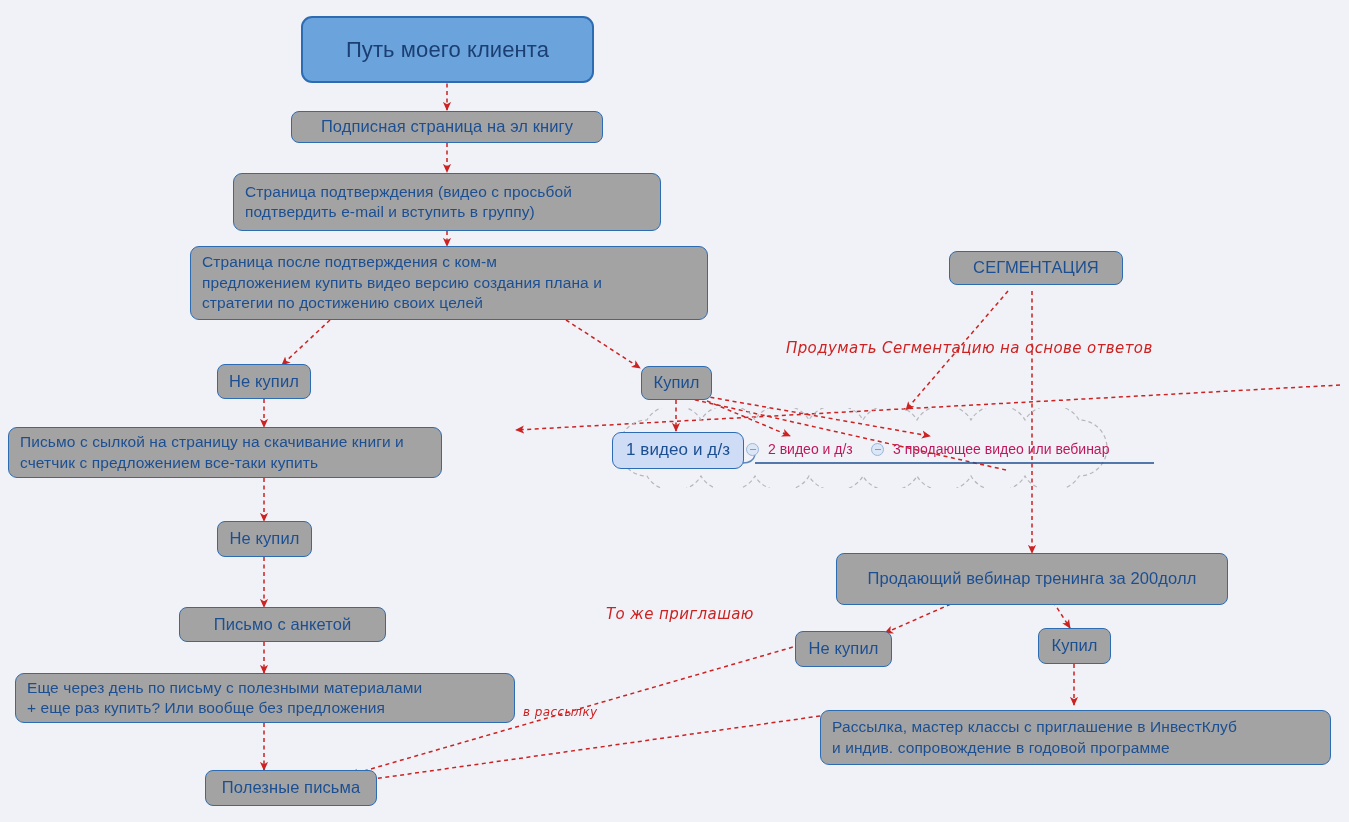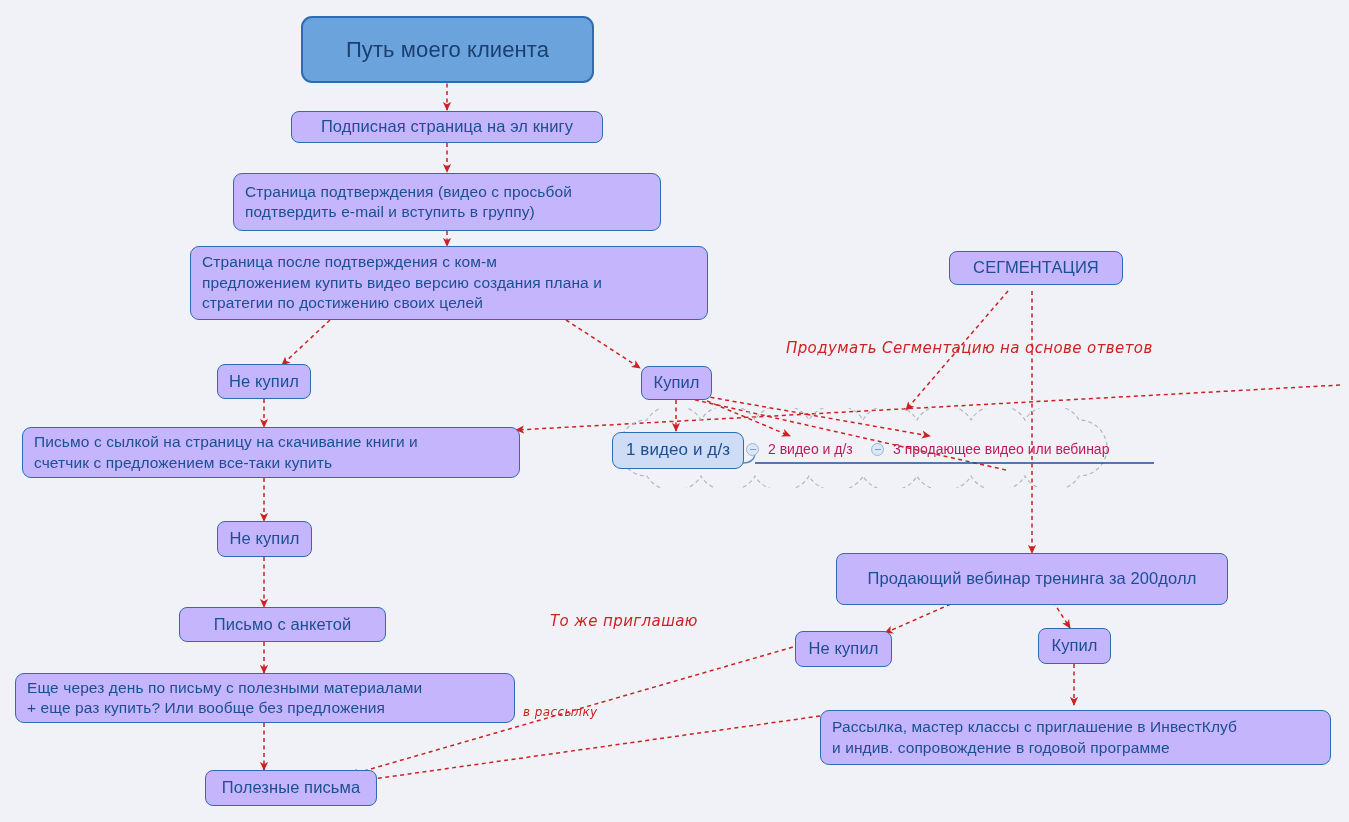--- a/index.html
+++ b/index.html
@@ -10,21 +10,21 @@
     font-family:"Liberation Sans","DejaVu Sans",sans-serif;
     overflow:hidden;
     position:relative;
   }
   #canvas{position:absolute;inset:0;width:1349px;height:822px;}
   #wires{position:absolute;left:0;top:0;width:1349px;height:822px;pointer-events:none;}
 
   .node{
     position:absolute;
     box-sizing:border-box;
-    background:#c4b5fd;
+    background:#a3a3a3;
     border:1.6px solid #2d6cb3;
     border-radius:9px;
     color:#1c4f92;
     display:flex;
     align-items:center;
     padding:4px 11px;
     line-height:1.32;
     white-space:pre-line;
     letter-spacing:.1px;
   }
@@ -143,21 +143,21 @@
 подтвердить e-mail и вступить в группу)</div>
 
   <div class="node wide" style="left:190px;top:246px;width:518px;height:74px;">Страница после подтверждения с ком-м
 предложением купить видео версию создания плана и
 стратегии по достижению своих целей</div>
 
   <div class="node small" style="left:217px;top:364px;width:94px;height:35px;">Не купил</div>
 
   <div class="node small" style="left:641px;top:366px;width:71px;height:34px;">Купил</div>
 
-  <div class="node wide" style="left:22px;top:427px;width:498px;height:51px;">Письмо с сылкой на страницу на скачивание книги и
+  <div class="node wide" style="left:8px;top:427px;width:434px;height:51px;">Письмо с сылкой на страницу на скачивание книги и
 счетчик с предложением все-таки купить</div>
 
   <div class="node small" style="left:217px;top:521px;width:95px;height:36px;">Не купил</div>
 
   <div class="node small" style="left:179px;top:607px;width:207px;height:35px;">Письмо с анкетой</div>
 
   <div class="node wide" style="left:15px;top:673px;width:500px;height:50px;">Еще через день по письму с полезными материалами
 + еще раз купить? Или вообще без предложения</div>
 
   <div class="node small" style="left:181px;top:770px;width:172px;height:36px;margin-left:24px;">Полезные письма</div>
@@ -195,17 +195,17 @@
 
   <div class="node small" style="left:795px;top:631px;width:97px;height:36px;">Не купил</div>
 
   <div class="node small" style="left:1038px;top:628px;width:73px;height:36px;">Купил</div>
 
   <div class="node wide" style="left:820px;top:710px;width:511px;height:55px;">Рассылка, мастер классы с приглашение в ИнвестКлуб
 и индив. сопровождение в годовой программе</div>
 
   <div class="hand" style="left:786px;top:339px;">Продумать Сегментацию на основе ответов</div>
 
-  <div class="hand" style="left:550px;top:605px;margin-top:7px;">То же приглашаю</div>
+  <div class="hand" style="left:606px;top:605px;">То же приглашаю</div>
 
   <div class="hand sm" style="left:523px;top:705px;">в рассылку</div>
 
 </div>
 
 </body></html>

